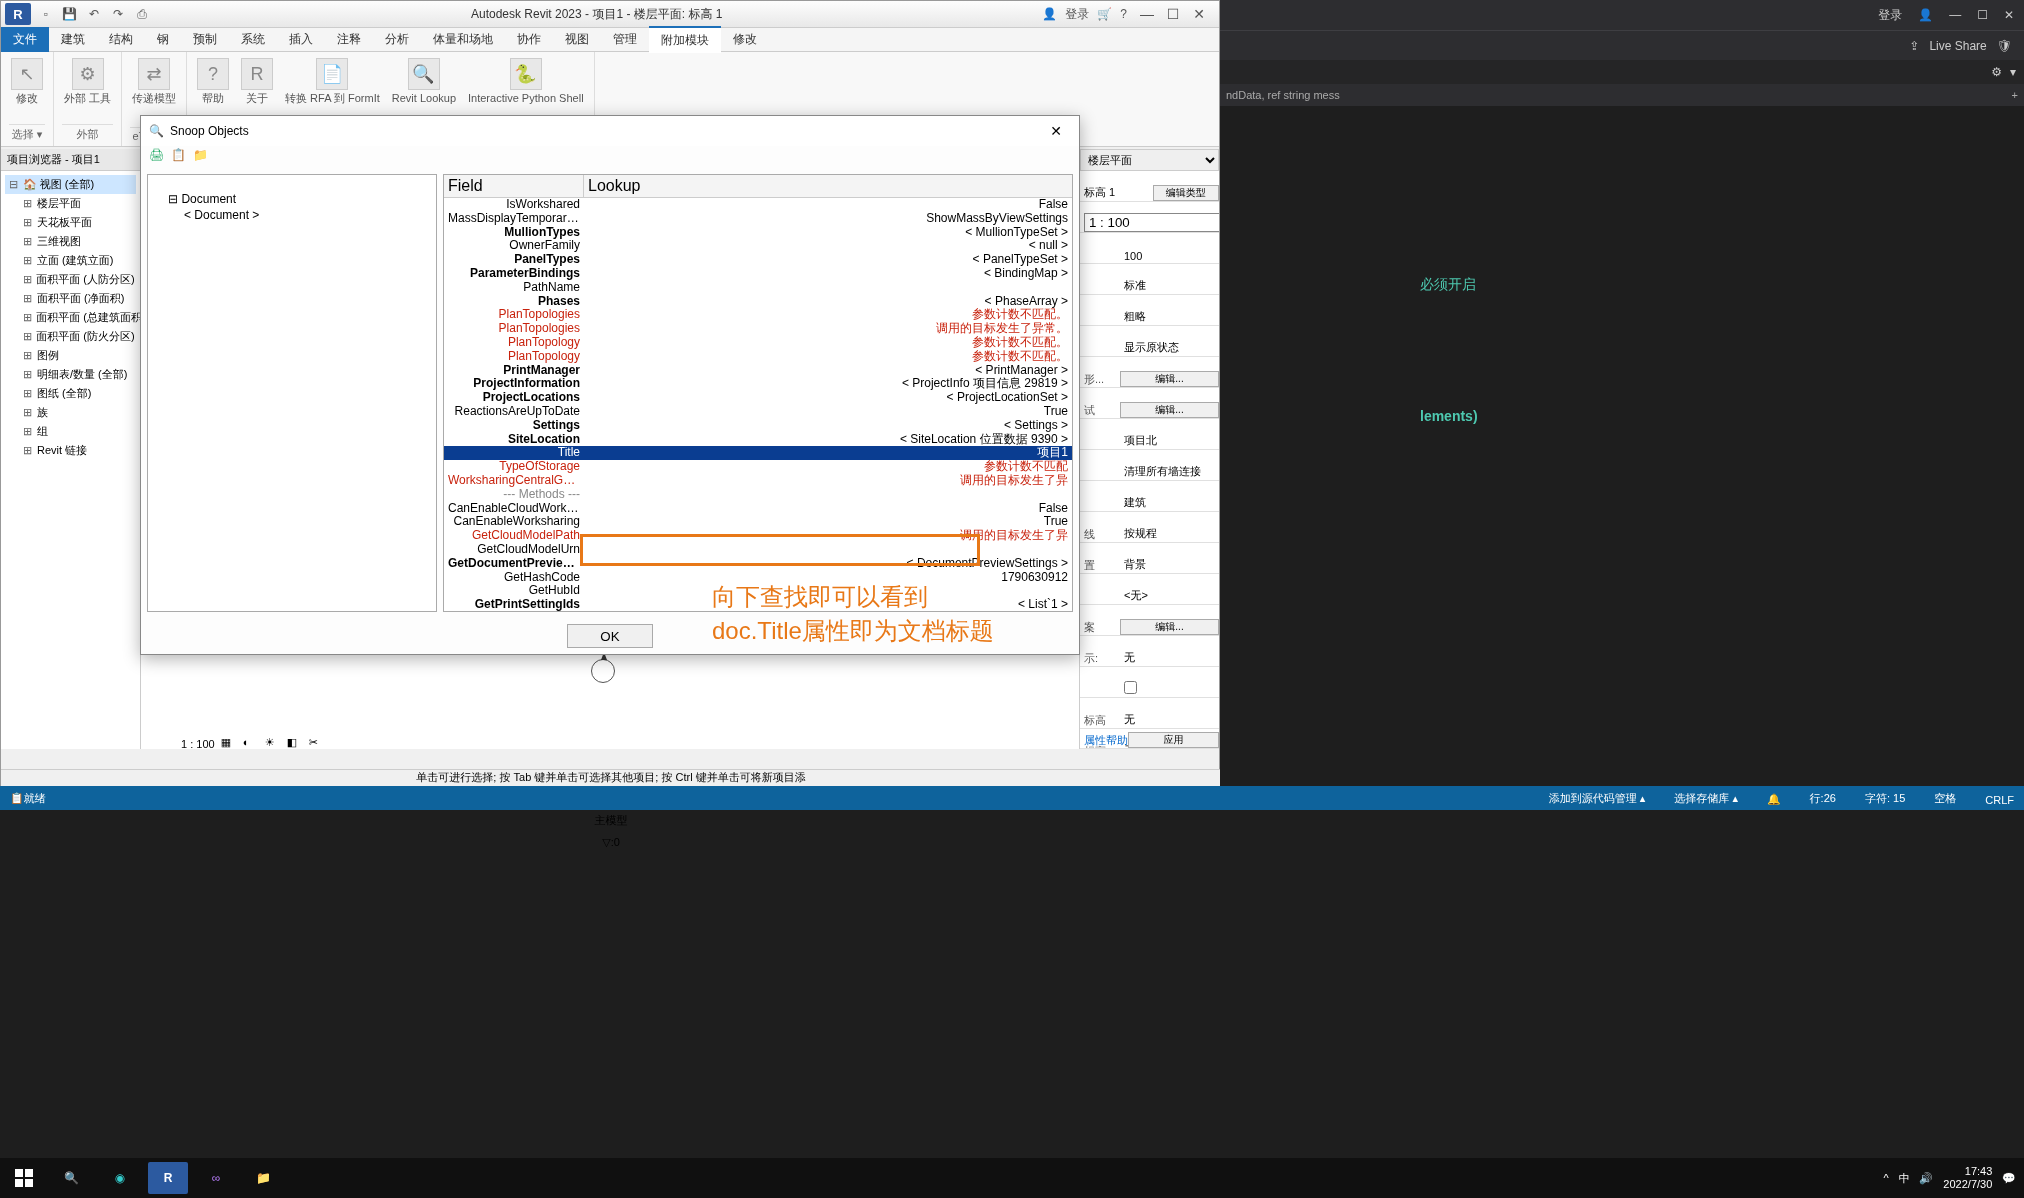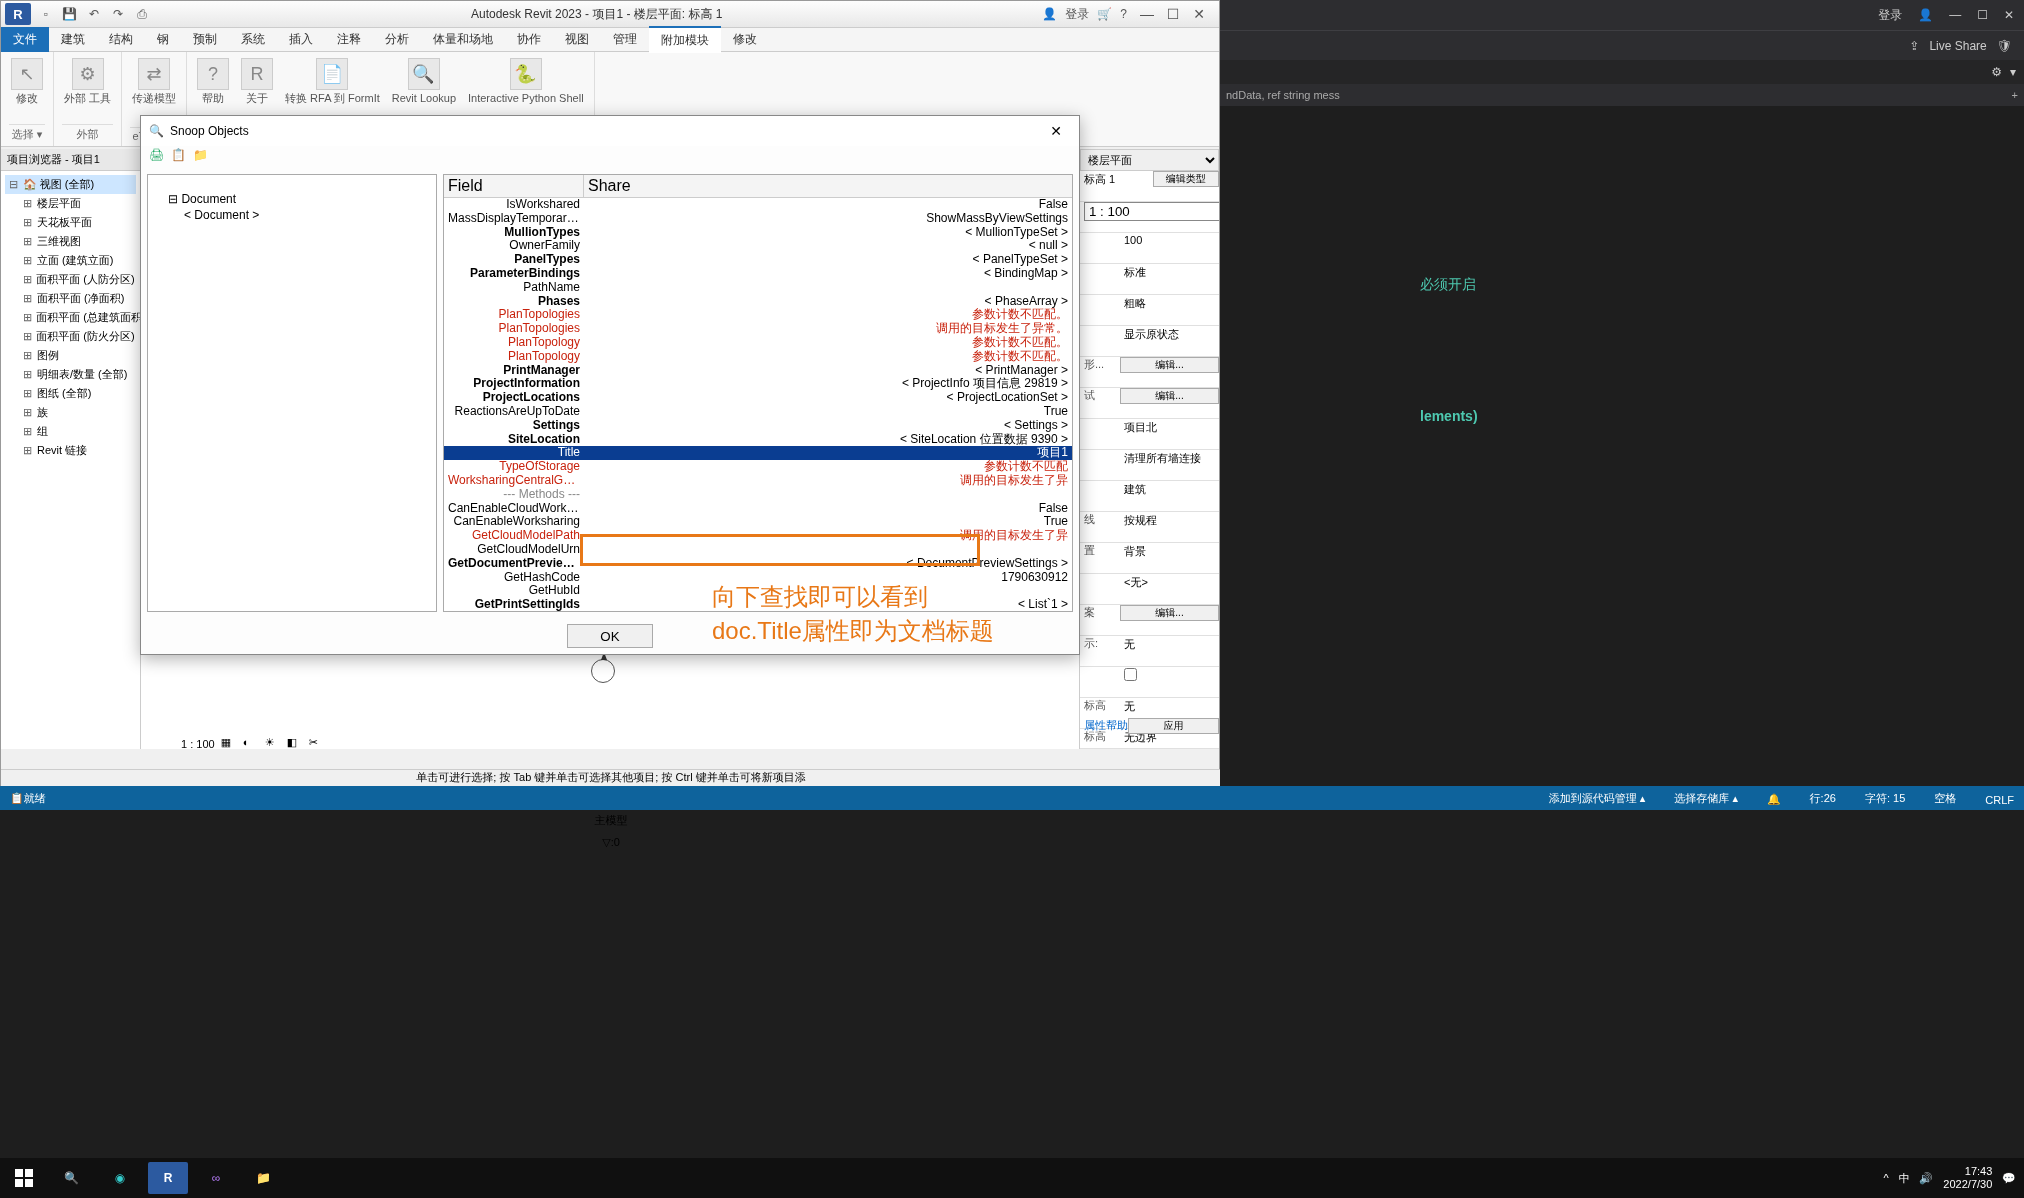--- a/index.html
+++ b/index.html
@@ -32,21 +32,21 @@
 
 .proj-browser { position: absolute; left: 0; top: 148px; width: 140px; height: 600px; background: #fff; border-right: 1px solid #ccc; }
 .pb-header { background: #e8e8e8; padding: 3px 6px; font-size: 11px; border-bottom: 1px solid #ccc; }
 .pb-tree { padding: 4px; font-size: 11px; }
 .pb-item { padding: 2px 4px; display: flex; align-items: center; gap: 4px; cursor: pointer; white-space: nowrap; }
 .pb-item.sel { background: #cde6ff; }
 .pb-expand { width: 10px; color: #666; }
 
 
 .props-panel { position: absolute; right: 0; top: 148px; width: 140px; height: 600px; background: #fff; border-left: 1px solid #ccc; overflow: hidden; }
-.props-row { display: flex; border-bottom: 1px solid #e0e0e0; font-size: 11px; height: 31px; align-items: flex-start; }
+.props-row { display: flex; border-bottom: 1px solid #e0e0e0; font-size: 11px; height: 31px; align-items: flex-end; }
 .props-label { width: 40px; padding-left: 4px; color: #555; overflow: hidden; }
 .props-value { flex: 1; padding: 1px 4px; background: #fff; }
 .props-btn { flex: 1; background: #f0f0f0; border: 1px solid #aaa; text-align: center; font-size: 10px; cursor: pointer; }
 .props-combo { width: 100%; padding: 3px; border: 1px solid #ccc; font-size: 11px; }
 
 
 .statusbar { position: absolute; bottom: 18px; left: 0; width: 1220px; height: 22px; background: #f0f0f0; border-top: 1px solid #ccc; display: flex; align-items: center; padding: 0 8px; font-size: 11px; gap: 8px; flex-direction: column; }
 .statusbar2 { position: absolute; bottom: 0; left: 0; width: 1220px; height: 18px; background: #f0f0f0; border-top: 1px solid #ccc; display: flex; align-items: center; padding: 0 8px; font-size: 11px; }
 
 
@@ -376,21 +376,21 @@
     <div class="snoop-tb-btn" style="color:#39c">📁</div>
   </div>
   <div class="snoop-body">
     <div class="snoop-tree">
       <div class="snoop-tree-item">⊟ <span>Document</span></div>
       <div class="snoop-tree-item" style="padding-left:20px">&lt; Document  &gt;</div>
     </div>
     <div class="snoop-list">
       <div class="snoop-header">
         <div>Field</div>
-        <div>Share</div>
+        <div>Lookup</div>
       </div>
       <div id="snoop-rows">
           <div class="snoop-row">
             <div class="snoop-field">IsWorkshared</div>
             <div class="snoop-value">False</div>
           </div>
           <div class="snoop-row">
             <div class="snoop-field">MassDisplayTemporaryO...</div>
             <div class="snoop-value">ShowMassByViewSettings</div>
           </div>

